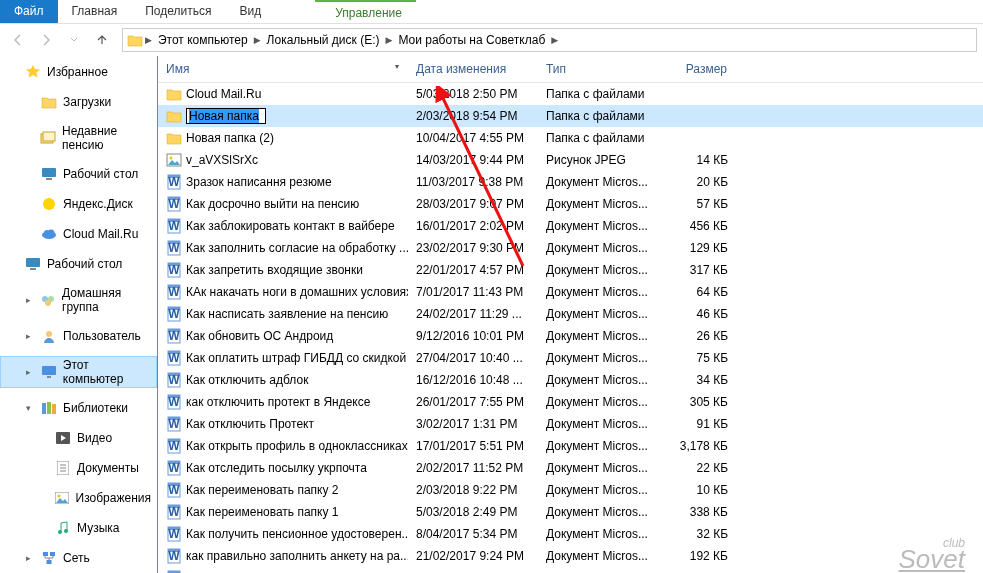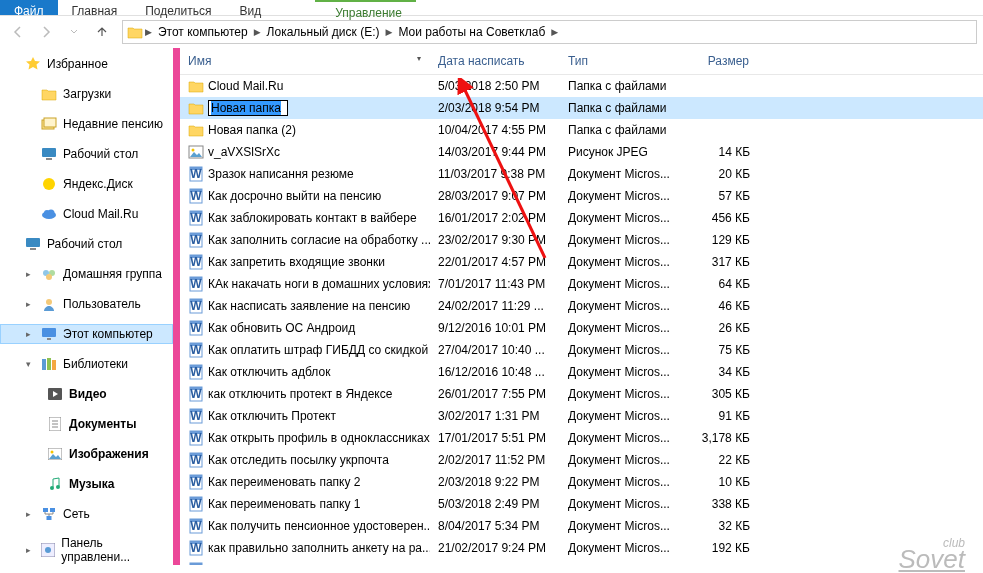--- a/index.html
+++ b/index.html
@@ -1,38 +1,38 @@
 <!DOCTYPE html>
 <html><head>
 <meta charset="utf-8">
 <style>
 * { box-sizing: border-box; margin: 0; padding: 0; font-family: "Segoe UI", Tahoma, sans-serif; font-size: 12px; }
 body { background: #fff; width: 983px; height: 573px; overflow: hidden; position: relative; }
 
-.ribbon { display: flex; align-items: stretch; height: 16px; background: #fff; border-bottom: 1px solid #e0e0e0; }
+.ribbon { display: flex; align-items: stretch; height: 24px; background: #fff; border-bottom: 1px solid #e0e0e0; }
 .ribbon .tab { padding: 4px 14px; color: #333; cursor: default; }
 .ribbon .tab.file { background: #1979ca; color: #fff; }
 .ribbon .tab.manage { padding-left: 20px; color: #3a7b2f; }
 .ribbon .manage-wrap { border-top: 2px solid #61b146; margin-left: 40px; }
 
 .addr { display: flex; align-items: center; height: 32px; padding: 0 6px; gap: 4px; }
 .addr .nav-btn { width: 24px; height: 24px; display:flex; align-items:center; justify-content:center; color:#666; }
 .addr .nav-btn.disabled { color:#bbb; }
 .addr .crumb { padding: 0 4px; color:#000; }
 .addr .sep { color:#555; font-size:9px; padding:0 2px; }
 .addr-bar { display:flex; align-items:center; flex:1; border:1px solid #ccc; height:24px; padding:0 4px; margin-left:4px; }
 
 .main { display:flex; height: calc(573px - 24px - 32px); }
-.nav { width: 180px; border-right:7px solid #ec4899; padding:6px 0; overflow:hidden; }
+.nav { width: 158px; border-right:1px solid #ec4899; padding:6px 0; overflow:hidden; }
 .nav .group-label { display:flex; align-items:center; padding:2px 6px 2px 10px; color:#000; gap:6px; }
 .nav .item { display:flex; align-items:center; padding:2px 6px 2px 26px; gap:6px; cursor:default;margin-top:10px; }
 .nav .item.selected { background:#cce8ff; border:1px solid #99d1ff; padding:1px 5px 1px 25px; }
 .nav .spacer { height:10px; }
 .nav .tree-toggle { width:9px; font-size:9px; color:#666; display:inline-block; }
-.nav .indent1 { padding-left: 32px; font-weight: bold; }
+.nav .indent1 { padding-left: 40px; }
 .icon { width:16px; height:16px; display:inline-flex; align-items:center; justify-content:center; }
 
 .list { flex:1; overflow:auto; position: relative; }
 .list-header { display:flex; border-bottom:1px solid #e8e8e8; color:#3a5f8f; position:sticky; top:0; background:#fff; }
 .list-header .col { padding:6px 8px; border-right:1px solid transparent; }
 .col-name { width:250px; display:flex; align-items:flex-start; }
 .col-date { width:130px; }
 .col-type { width:118px; }
 .col-size { width:80px; text-align:right; }
 .sort-ind { display:inline-block; margin-left:auto; font-size:8px; color:#555; }
@@ -305,21 +305,21 @@
         </div>
       </div>
   </div>
 
   <div class="list">
     <div class="list-header">
       <div class="col col-name">
           <span>Имя</span>
           <span class="sort-ind">▾</span>
         </div>
-      <div class="col col-date">Дата насписать</div>
+      <div class="col col-date">Дата изменения</div>
       <div class="col col-type">Тип</div>
       <div class="col col-size">Размер</div>
     </div>
     <div id="rows">
         <div class="row">
           <div class="cell col-name">
             <span class="icon">
               <svg width="16" height="13" viewBox="0 0 16 13">
                 <path class="folder-svg" d="M1 2h5l1 1h8v9H1z"></path>
               </svg>

